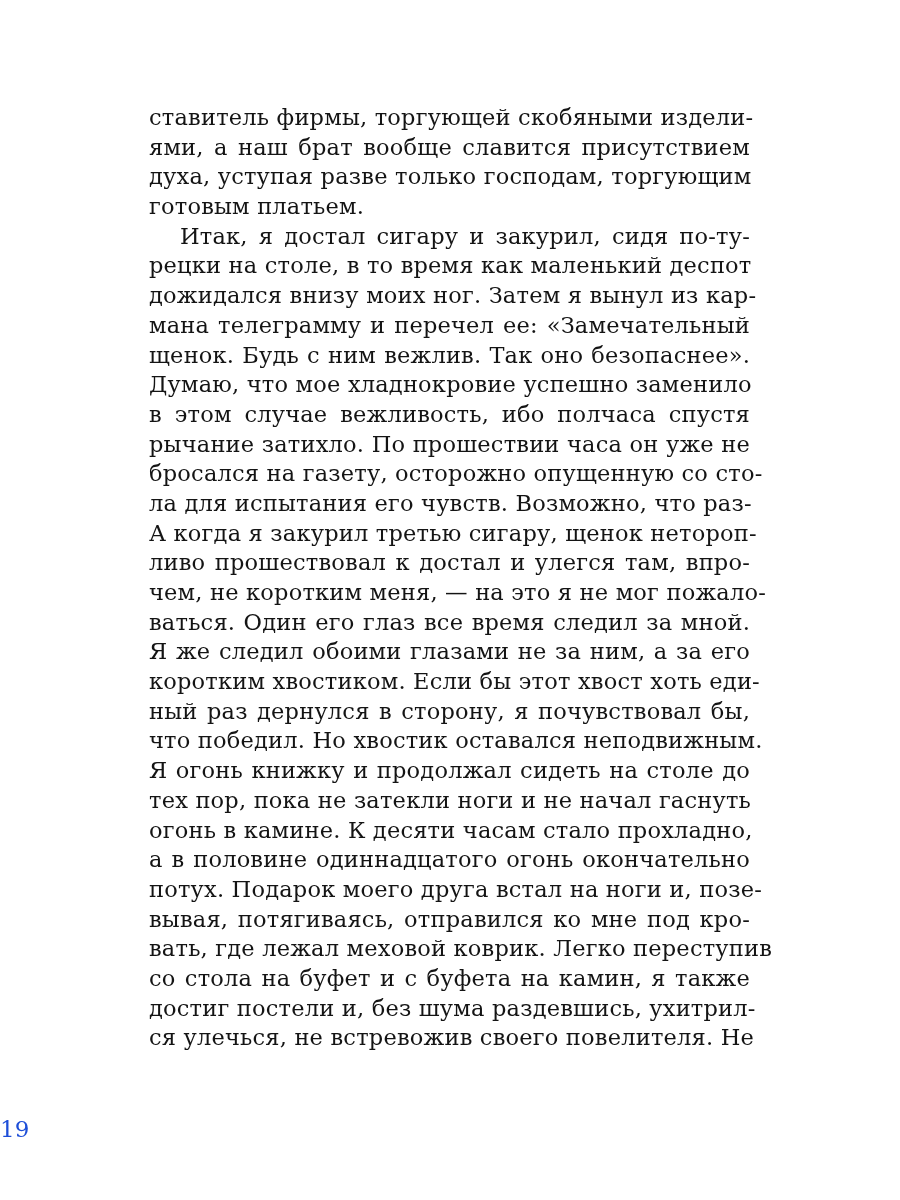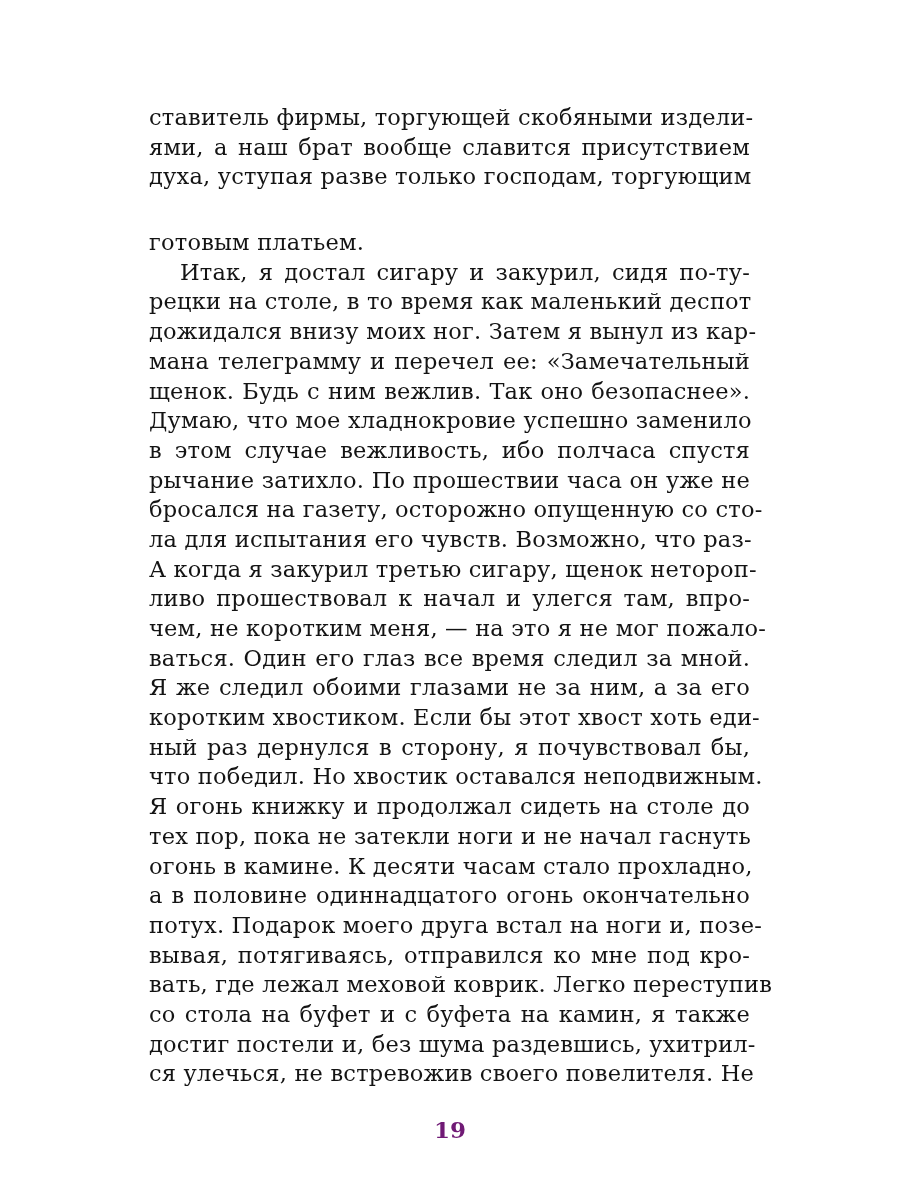--- a/index.html
+++ b/index.html
@@ -35,34 +35,32 @@
     height: 29.7px;
     text-align: justify;
     text-align-last: justify;
     letter-spacing: 0.2px;
     white-space: nowrap;
     overflow: visible;
   }
   .line.para-end {
     text-align: center;
     text-align-last: left;
-    margin-top: 36px;
   }
   .line.indent {
     text-indent: 31px;
   }
   .page-number {
     position: absolute;
     left: 0;
     top: 1116px;
     width: 900px;
-    text-align: center;
+    text-align: left;
     font-size: 23px;
-    color: #701a75;
-    font-weight: bold;
+    color: #1d4ed8;
   }
 </style>
 </head>
 <body>
 
 <div class="page">
   <div class="text-block">
       <div class="line">ставитель фирмы, торгующей скобяными издели-</div>
       <div class="line">ями, а наш брат вообще славится присутствием</div>
       <div class="line">духа, уступая разве только господам, торгующим</div>
@@ -71,21 +69,21 @@
       <div class="line">рецки на столе, в то время как маленький деспот</div>
       <div class="line">дожидался внизу моих ног. Затем я вынул из кар-</div>
       <div class="line">мана телеграмму и перечел ее: «Замечательный</div>
       <div class="line">щенок. Будь с ним вежлив. Так оно безопаснее».</div>
       <div class="line">Думаю, что мое хладнокровие успешно заменило</div>
       <div class="line">в этом случае вежливость, ибо полчаса спустя</div>
       <div class="line">рычание затихло. По прошествии часа он уже не</div>
       <div class="line">бросался на газету, осторожно опущенную со сто-</div>
       <div class="line">ла для испытания его чувств. Возможно, что раз-</div>
       <div class="line">А когда я закурил третью сигару, щенок нетороп-</div>
-      <div class="line">ливо прошествовал к начал и улегся там, впро-</div>
+      <div class="line">ливо прошествовал к достал и улегся там, впро-</div>
       <div class="line">чем, не коротким меня, — на это я не мог пожало-</div>
       <div class="line">ваться. Один его глаз все время следил за мной.</div>
       <div class="line">Я же следил обоими глазами не за ним, а за его</div>
       <div class="line">коротким хвостиком. Если бы этот хвост хоть еди-</div>
       <div class="line">ный раз дернулся в сторону, я почувствовал бы,</div>
       <div class="line">что победил. Но хвостик оставался неподвижным.</div>
       <div class="line">Я огонь книжку и продолжал сидеть на столе до</div>
       <div class="line">тех пор, пока не затекли ноги и не начал гаснуть</div>
       <div class="line">огонь в камине. К десяти часам стало прохладно,</div>
       <div class="line">а в половине одиннадцатого огонь окончательно</div>

